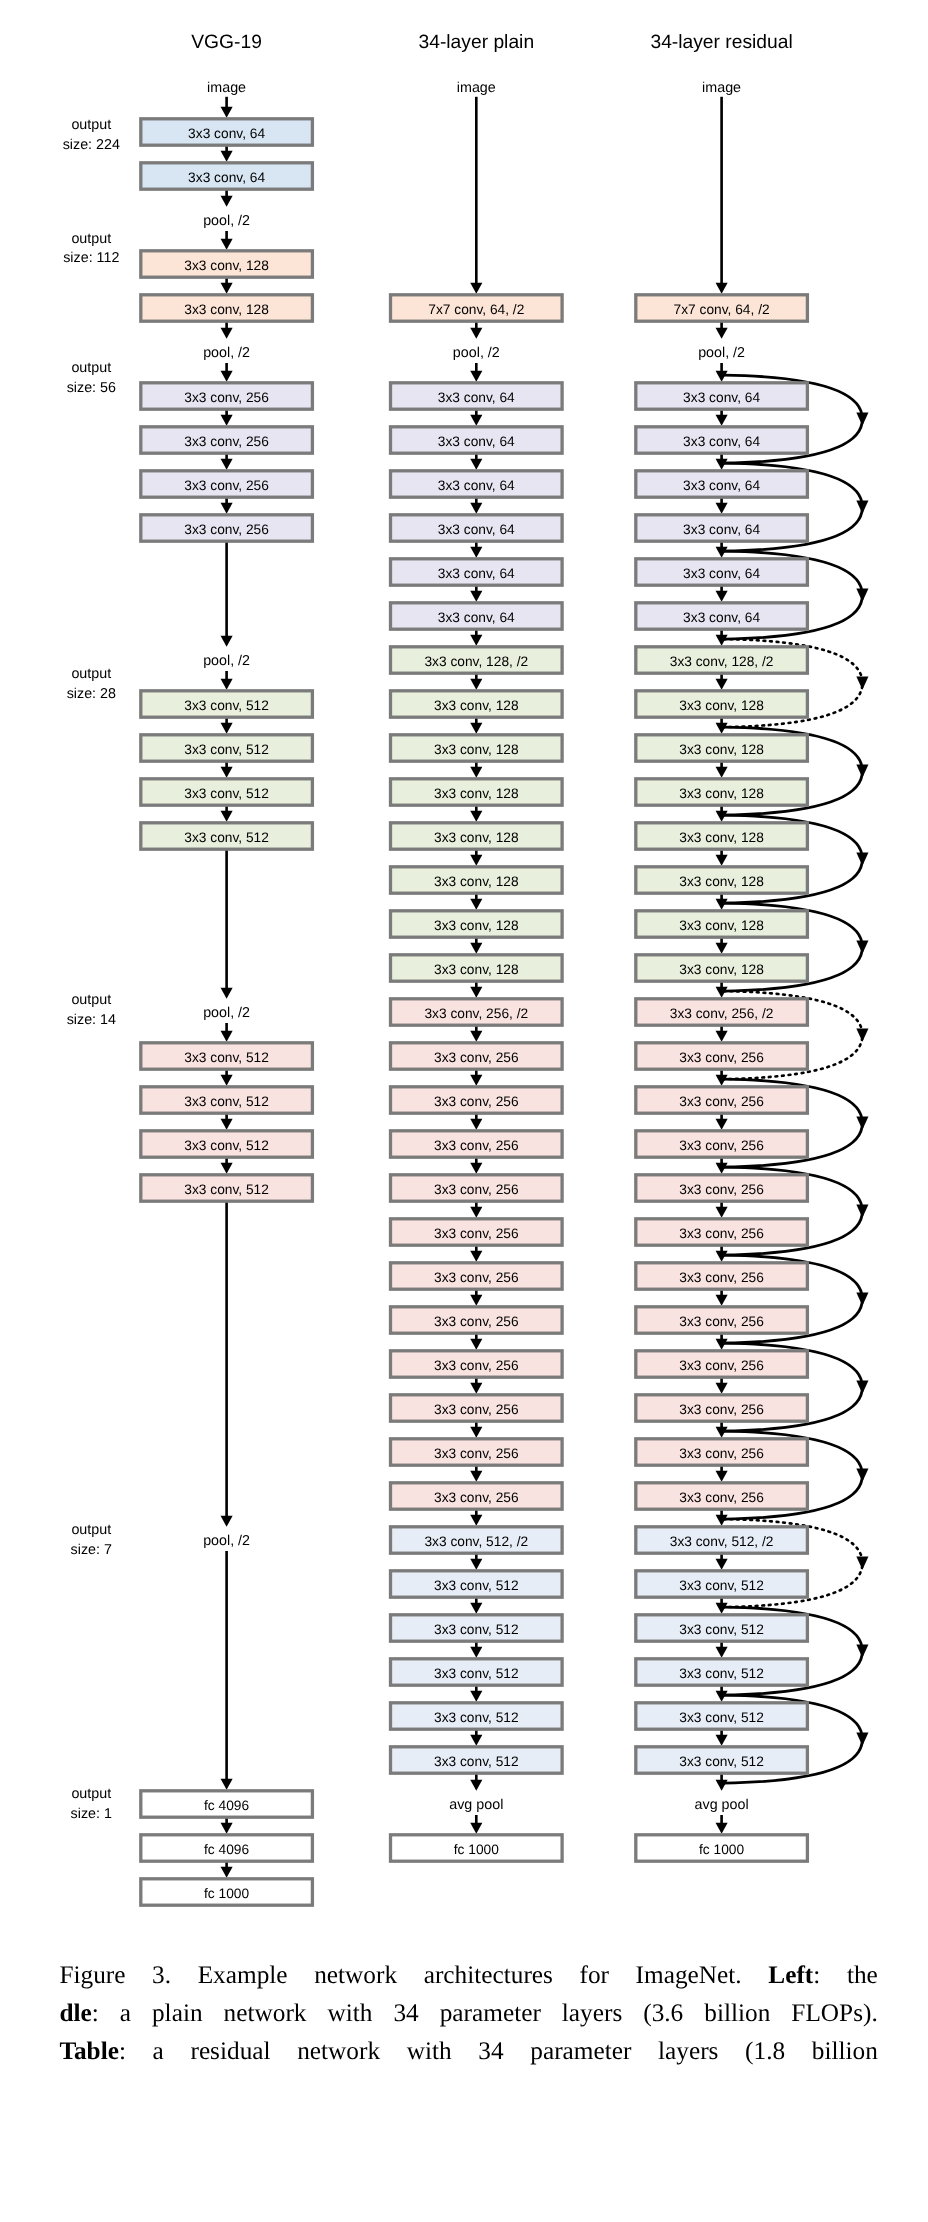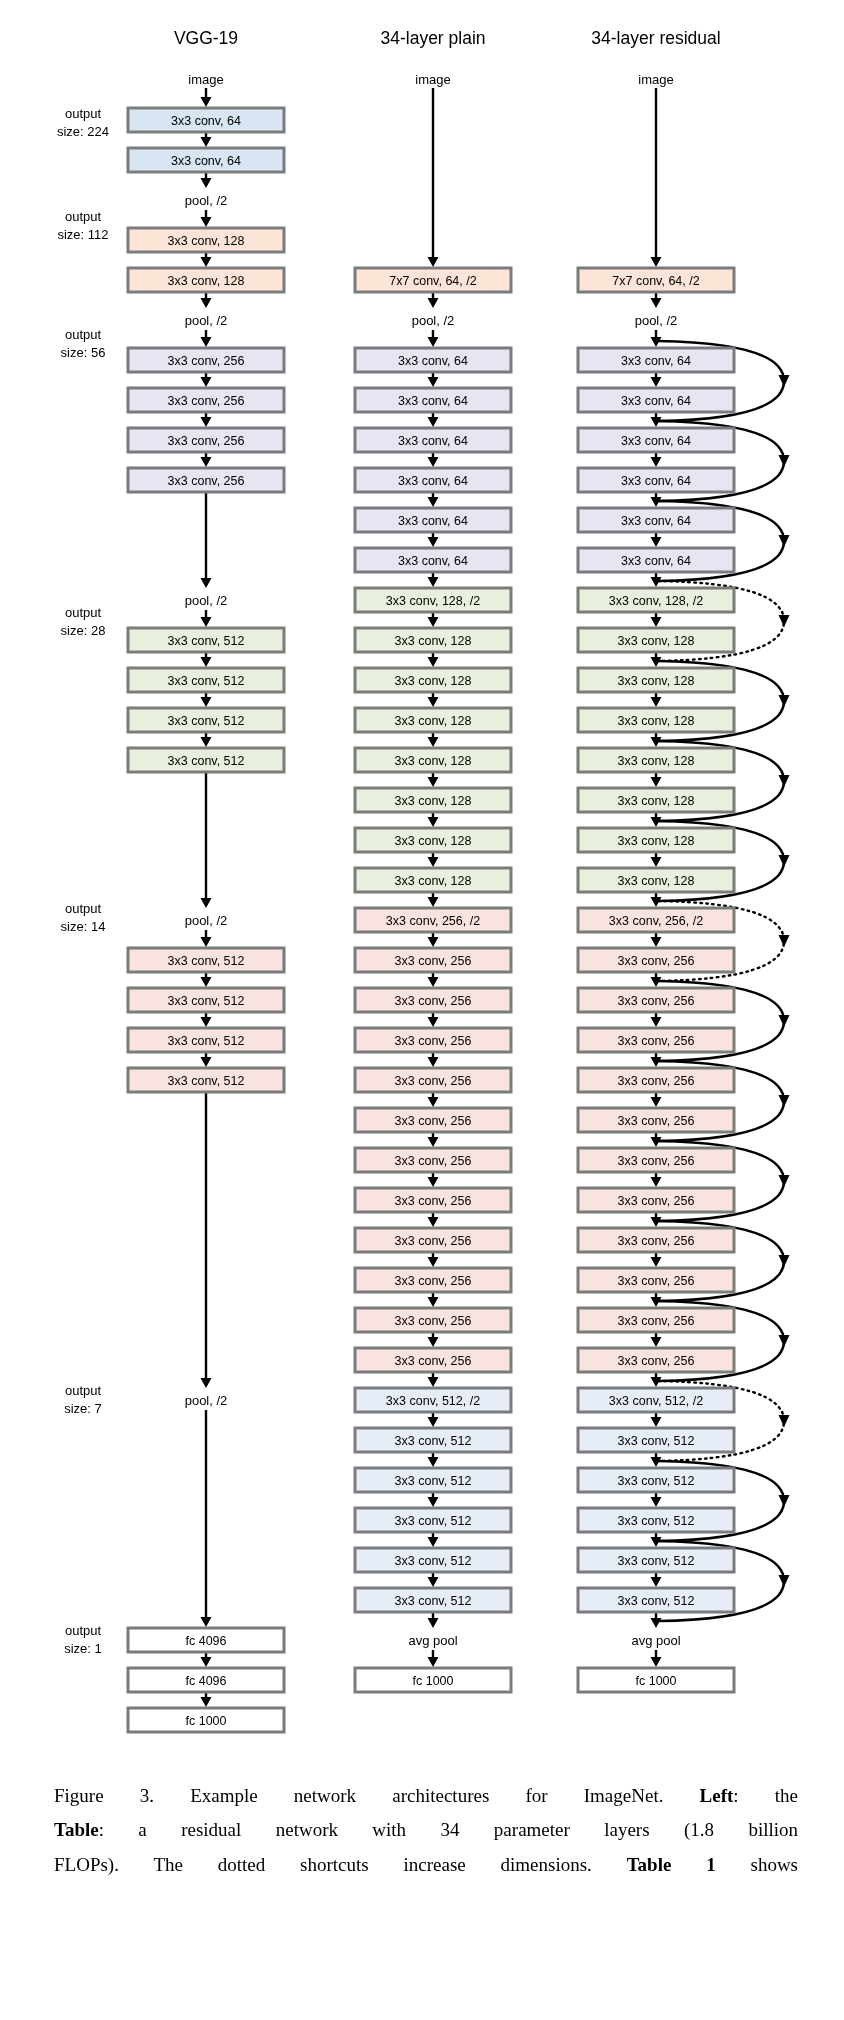--- a/index.html
+++ b/index.html
@@ -4,21 +4,21 @@
 <style>
   html,body { margin:0; padding:0; }
   body {
     width:844px; height:2020px; background:#ffffff; position:relative;
     font-family:"Liberation Sans", sans-serif; overflow:hidden;
   }
   #diagram { position:absolute; left:0; top:0; }
   svg text { font-family:"Liberation Sans", sans-serif; fill:#000; }
   #caption {
     position:absolute; left:54px; top:1779px; width:744px;
-    font-family:"Liberation Serif", serif; font-size:19px;
+    font-family:"Liberation Serif", serif; font-size:23px;
     line-height:34.4px; color:#000;
   }
   .cap-line.just { text-align:justify; text-align-last:justify; }
   .cap-line b { font-weight:bold; }
 </style>
 </head>
 <body>
 
 <svg id="diagram" width="844" height="1752" viewBox="0 0 844 1752" xmlns="http://www.w3.org/2000/svg">
     <g>
@@ -625,15 +625,15 @@
     <text x="83" y="908" text-anchor="middle" dominant-baseline="central" font-size="13">output</text>
     <text x="83" y="926" text-anchor="middle" dominant-baseline="central" font-size="13">size: 14</text>
     <text x="83" y="1390" text-anchor="middle" dominant-baseline="central" font-size="13">output</text>
     <text x="83" y="1408" text-anchor="middle" dominant-baseline="central" font-size="13">size: 7</text>
     <text x="83" y="1630" text-anchor="middle" dominant-baseline="central" font-size="13">output</text>
     <text x="83" y="1648" text-anchor="middle" dominant-baseline="central" font-size="13">size: 1</text>
   </svg>
 
 <div id="caption">
     <div class="cap-line just"><span>Figure 3. Example network architectures for ImageNet. </span><b>Left</b><span>: the</span></div>
+    <div class="cap-line just"><b>dle</b><span>: a plain network with 34 parameter layers (3.6 billion FLOPs).</span></div>
     <div class="cap-line just"><b>Table</b><span>: a residual network with 34 parameter layers (1.8 billion</span></div>
-    <div class="cap-line just"><span>FLOPs). The dotted shortcuts increase dimensions. </span><b>Table 1</b><span> shows</span></div>
   </div>
 
 </body></html>

